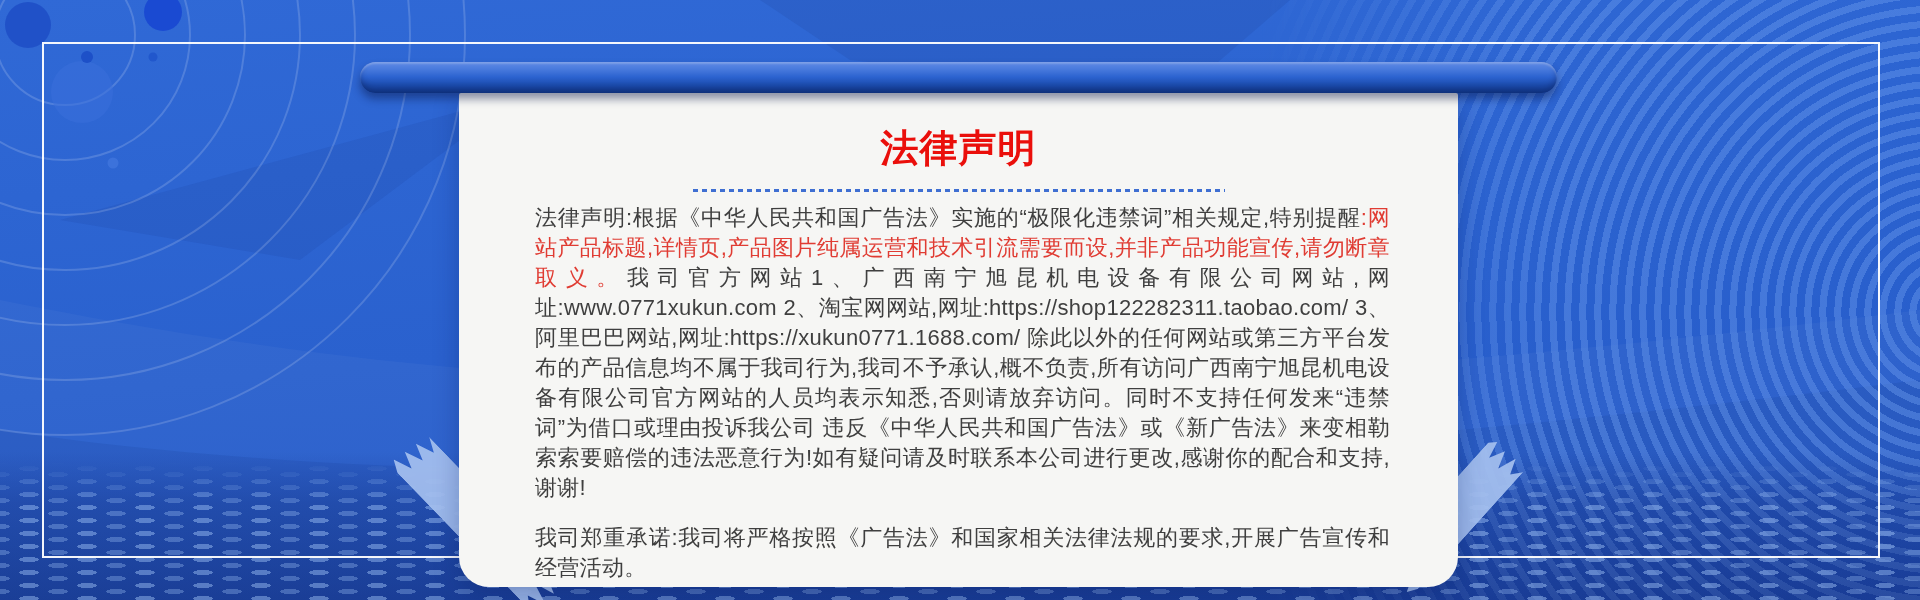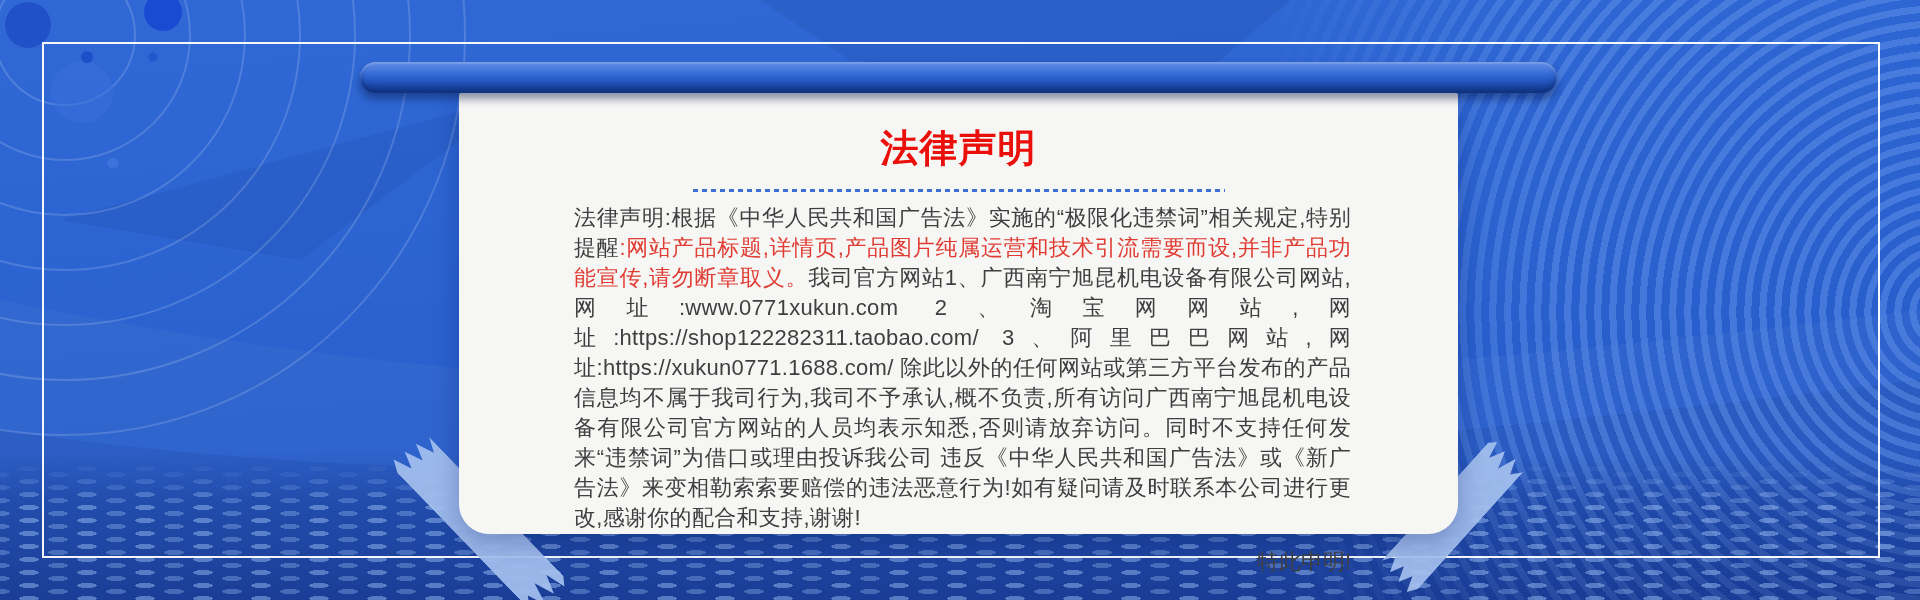--- a/index.html
+++ b/index.html
@@ -44,24 +44,24 @@
   .ribbon-right{left:1366px;top:494px;width:172px;height:46px;transform:rotate(-48deg);}
   
   .rod{
     position:absolute;left:360px;top:62px;width:1197px;height:31px;z-index:6;
     border-radius:16px;
     background:linear-gradient(180deg,#5f8ae6 0%,#4a7bdd 22%,#2c63d0 48%,#1c4cae 74%,#143e97 100%);
     box-shadow:0 6px 9px rgba(8,22,70,0.45), inset 0 2px 2px rgba(255,255,255,0.22), inset 0 -4px 6px rgba(0,10,50,0.30);
   }
   
   .card{
-    position:absolute;left:459px;top:93px;width:999px;height:441px;z-index:5;
+    position:absolute;left:459px;top:93px;width:999px;height:494px;z-index:5;
     background:#f6f6f4;border-radius:2px 2px 30px 30px;
     box-shadow:0 8px 26px rgba(8,25,90,0.28);
-    box-sizing:border-box;padding:0 107px;
+    box-sizing:border-box;padding:0 68px;
   }
   .card-title{
     margin:36px 0 0 0;text-align:center;
     font-size:38px;line-height:1;font-weight:700;color:#ea0f0b;letter-spacing:1px;
   }
   .title-divider{
     margin:22px auto 0 auto;width:532px;height:3px;
     background:repeating-linear-gradient(90deg,#3f6fd2 0 5px,transparent 5px 9px);
   }
   .para{
@@ -114,18 +114,19 @@
 
   <div class="border-frame"></div>
 
   <div class="ribbon ribbon-left"></div>
   <div class="ribbon ribbon-right"></div>
 
   <div class="card">
     <h1 class="card-title">法律声明</h1>
     <div class="title-divider"></div>
     <p class="para"><span>法律声明:根据《中华人民共和国广告法》实施的“极限化违禁词”相关规定,特别提醒</span><span class="red">:网站产品标题,详情页,产品图片纯属运营和技术引流需要而设,并非产品功能宣传,请勿断章取义。</span><span>我司官方网站1、广西南宁旭昆机电设备有限公司网站,网址:www.0771xukun.com 2、淘宝网网站,网址:https://shop122282311.taobao.com/ 3、阿里巴巴网站,网址:https://xukun0771.1688.com/ 除此以外的任何网站或第三方平台发布的产品信息均不属于我司行为,我司不予承认,概不负责,所有访问广西南宁旭昆机电设备有限公司官方网站的人员均表示知悉,否则请放弃访问。同时不支持任何发来“违禁词”为借口或理由投诉我公司 违反《中华人民共和国广告法》或《新广告法》来变相勒索索要赔偿的违法恶意行为!如有疑问请及时联系本公司进行更改,感谢你的配合和支持,谢谢!</span></p>
+    <p class="para para2">我司郑重承诺:我司将严格按照《广告法》和国家相关法律法规的要求,开展广告宣传和经营活动。</p>
     <p class="closing">特此申明!</p>
   </div>
 
   <div class="rod"></div>
 
 </div>
 
 </body></html>

